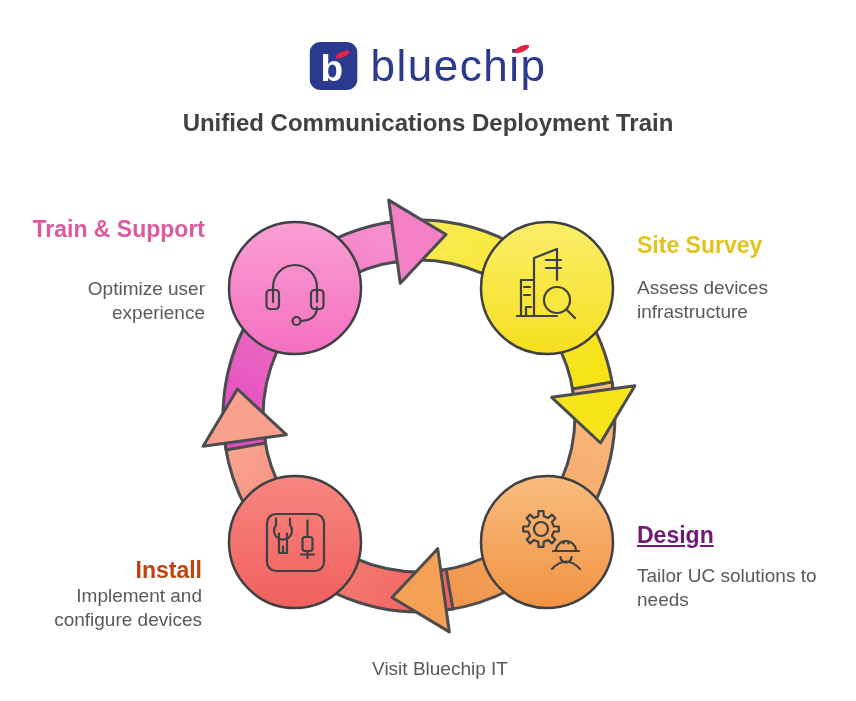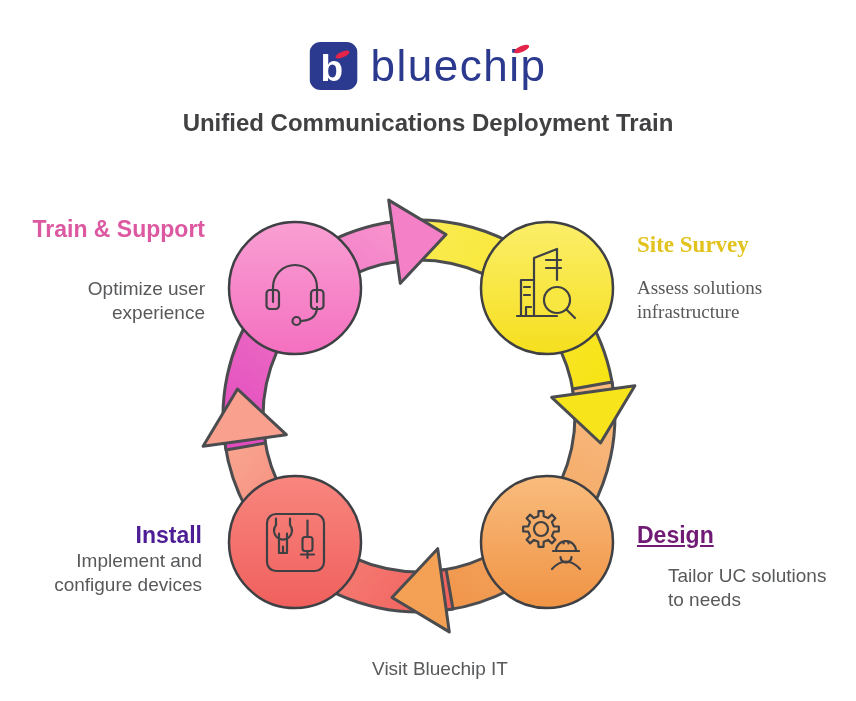--- a/index.html
+++ b/index.html
@@ -16,24 +16,24 @@
   
   .title{position:absolute;top:109px;left:0;width:856px;text-align:center;
          font-size:24px;font-weight:bold;color:#414042;}
   .footer{position:absolute;top:658px;left:12px;width:856px;text-align:center;
           font-size:19px;color:#58595B;}
   .stage{position:absolute;}
   .stage-name{font-size:23px;font-weight:bold;line-height:28px;}
   .stage-desc{font-size:19px;line-height:24px;color:#58595B;}
   .stage.train{left:28px;top:215px;width:177px;text-align:right;}
   .stage.train .stage-desc{margin-top:34px;}
-  .stage.survey{left:637px;top:231px;width:185px;text-align:left;font-family:Liberation Serif, serif;}
+  .stage.survey{left:637px;top:231px;width:185px;text-align:left;}
   .stage.survey .stage-desc{margin-top:17px;}
   .stage.design{left:637px;top:521px;width:195px;text-align:left;}
-  .stage.design .stage-desc{margin-top:15px;margin-left:31px;}
+  .stage.design .stage-desc{margin-top:15px;}
   .stage.install{left:25px;top:521px;width:177px;text-align:right;}
   .stage.install .stage-desc{margin-top:0;}
   .diagram{position:absolute;left:0;top:0;width:856px;height:701px;}
 </style>
 </head>
 <body>
 
 <div class="page">
 
   <svg class="diagram" viewBox="0 0 856 701">
@@ -152,28 +152,28 @@
 
   <div class="title">Unified Communications Deployment Train</div>
 
   <div class="stage train">
     <div class="stage-name" style="color: rgb(220, 88, 160);">Train &amp; Support</div>
     <div class="stage-desc">Optimize user experience</div>
   </div>
 
   <div class="stage survey">
     <div class="stage-name" style="color: rgb(226, 195, 30);">Site Survey</div>
-    <div class="stage-desc">Assess solutions infrastructure</div>
+    <div class="stage-desc">Assess devices infrastructure</div>
   </div>
 
   <div class="stage design">
     <div class="stage-name" style="color: #701a75; text-decoration: underline;">Design</div>
     <div class="stage-desc">Tailor UC solutions to needs</div>
   </div>
 
   <div class="stage install">
-    <div class="stage-name" style="color: #4c1d95;">Install</div>
+    <div class="stage-name" style="color: #c2410c; margin-top: 35px;">Install</div>
     <div class="stage-desc">Implement and configure devices</div>
   </div>
 
   <div class="footer">Visit Bluechip IT</div>
 
 </div>
 
 </body></html>

